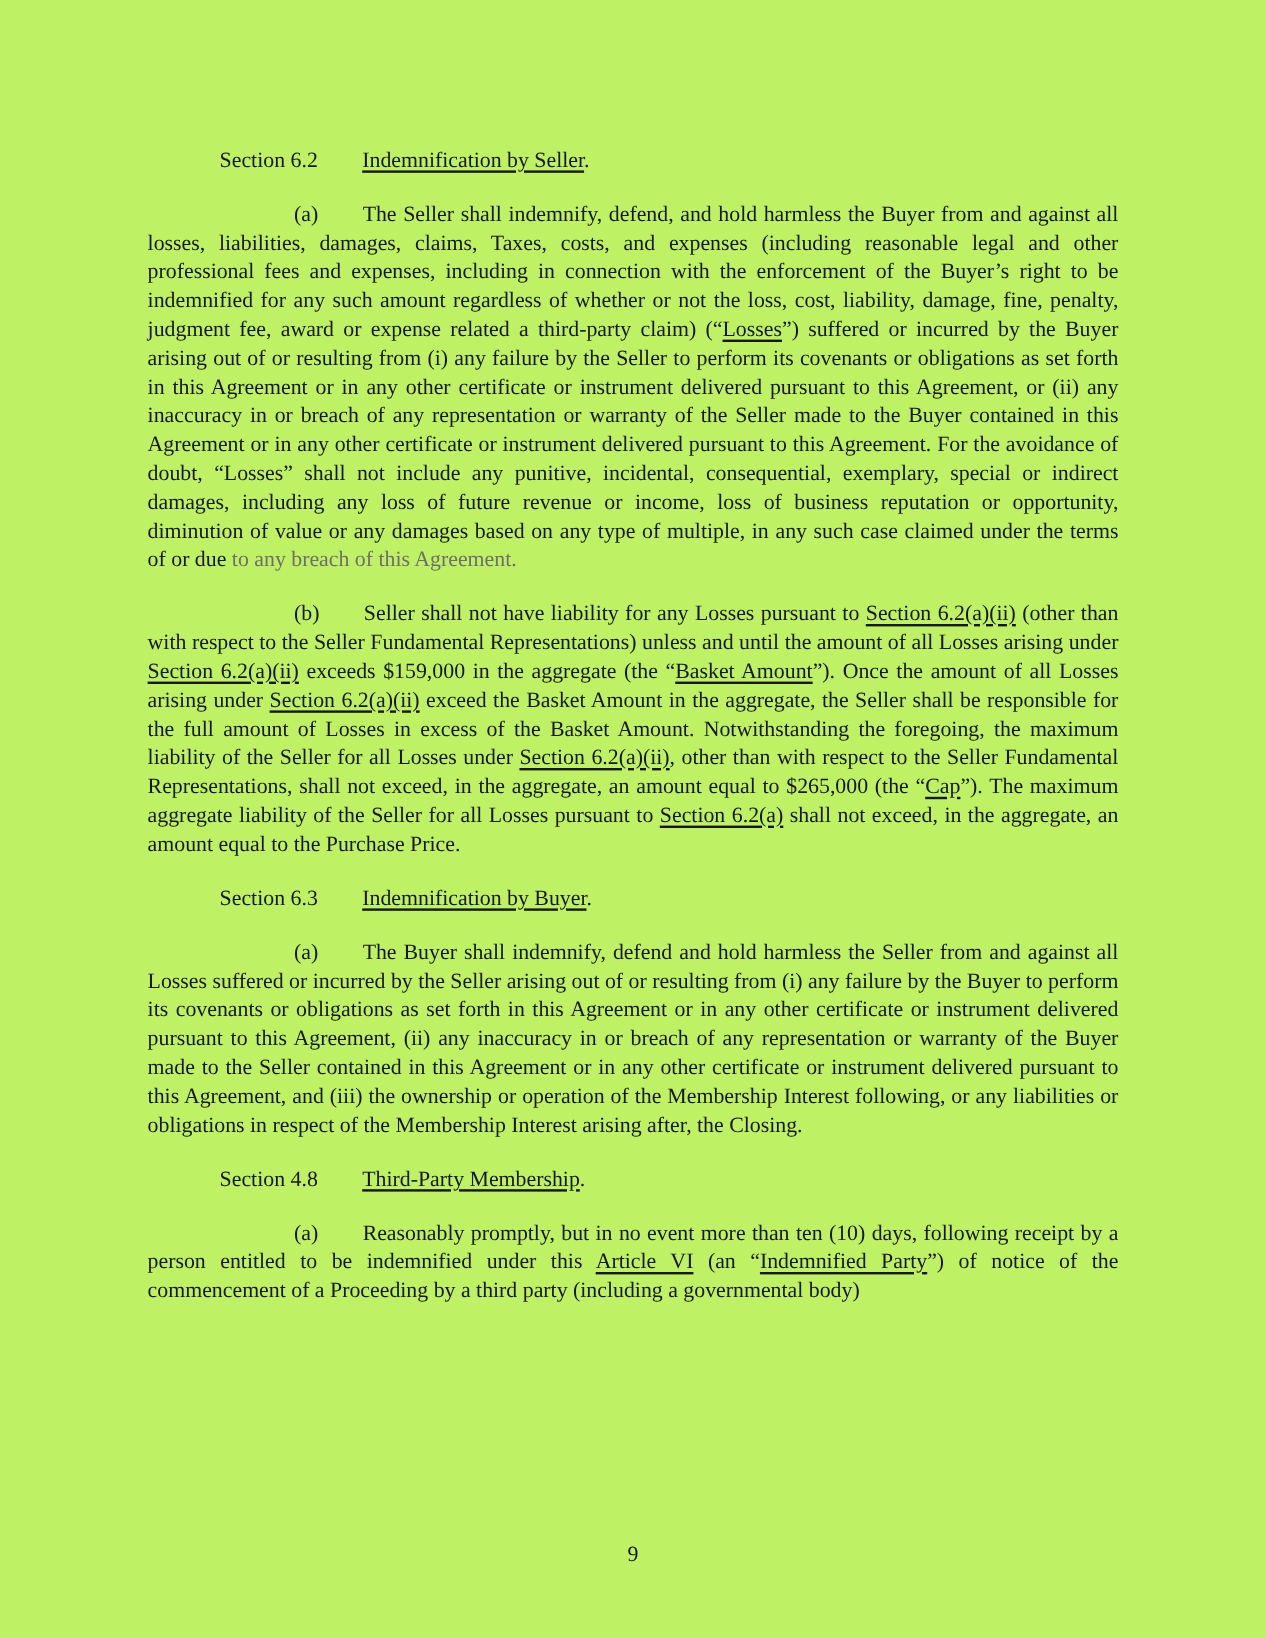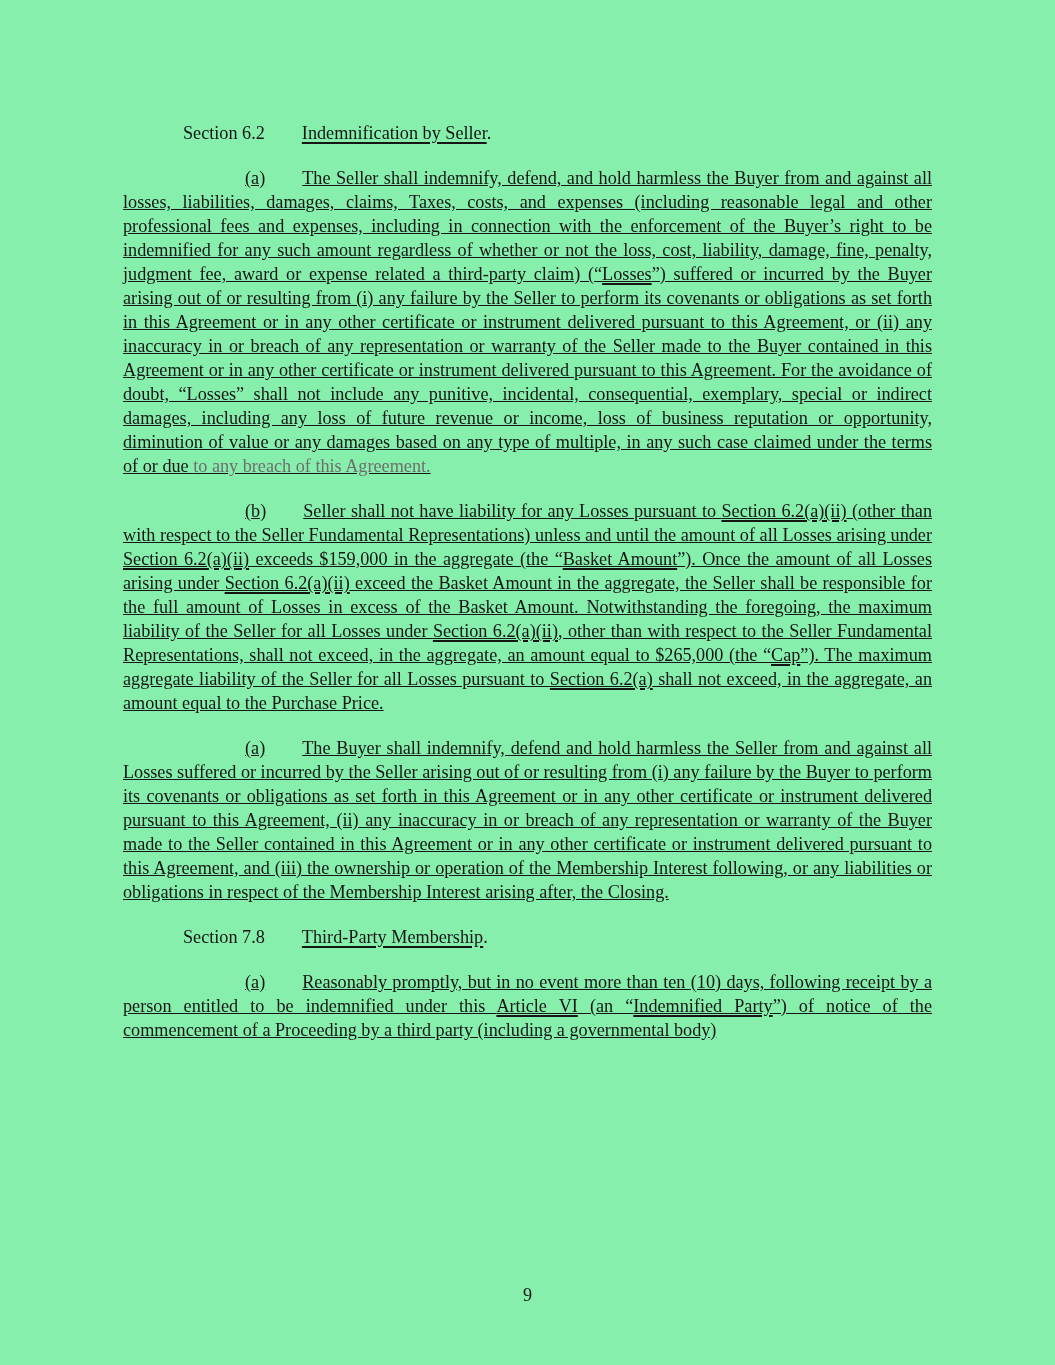--- a/index.html
+++ b/index.html
@@ -3,32 +3,32 @@
 <meta charset="utf-8">
 <style>
   html, body { margin: 0; padding: 0; background: #ffffff; }
   body {
     width: 1055px; height: 1365px; overflow: hidden;
     font-family: "Liberation Serif", "DejaVu Serif", serif;
   }
   .page {
     position: relative;
     width: 1055px; height: 1365px;
-    background: #86efac;
+    background: #bef264;
     color: var(--ink, #161616);
   }
   .content {
     padding: 121px 123px 0 123px;
     font-size: 18.2px;
     line-height: 24px;
     text-align: justify;
   }
   p { margin: 0 0 21px 0; }
   p.heading { text-indent: 60px; }
-  p.para { text-indent: 122px; text-decoration: underline; }
+  p.para { text-indent: 122px; }
   .tab { display: inline-block; width: 37px; }
   .u {
     text-decoration: underline;
     text-decoration-thickness: 1.5px;
     text-underline-offset: 3px;
   }
   .muted { color: var(--muted, #6e6e6e); }
   .pagenum {
     position: absolute;
     bottom: 58px; left: 0;
@@ -43,24 +43,25 @@
 
 <div class="page">
   <div class="content">
 
     <p class="heading"><span>Section 6.2</span><span class="tab"></span><span class="u">Indemnification by Seller</span><span>.</span></p>
 
     <p class="para"><span>(a)</span><span class="tab"></span><span>The Seller shall indemnify, defend, and hold harmless the Buyer from and against all losses, liabilities, damages, claims, Taxes, costs, and expenses (including reasonable legal and other professional fees and expenses, including in connection with the enforcement of the Buyer’s right to be indemnified for any such amount regardless of whether or not the loss, cost, liability, damage, fine, penalty, judgment fee, award or expense related a third-party claim) (“</span><span class="u">Losses</span><span>”) suffered or incurred by the Buyer arising out of or resulting from (i) any failure by the Seller to perform its covenants or obligations as set forth in this Agreement or in any other certificate or instrument delivered pursuant to this Agreement, or (ii) any inaccuracy in or breach of any representation or warranty of the Seller made to the Buyer contained in this Agreement or in any other certificate or instrument delivered pursuant to this Agreement.  For the avoidance of doubt, “Losses” shall not include any punitive, incidental, consequential, exemplary, special or indirect damages, including any loss of future revenue or income, loss of business reputation or opportunity, diminution of value or any damages based on any type of multiple, in any such case claimed under the terms of or due </span><span class="muted">to any breach of this Agreement.</span></p>
 
     <p class="para"><span>(b)</span><span class="tab"></span><span>Seller shall not have liability for any Losses pursuant to </span><span class="u">Section 6.2(a)(ii)</span><span> (other than with respect to the Seller Fundamental Representations) unless and until the amount of all Losses arising under </span><span class="u">Section 6.2(a)(ii)</span><span> exceeds $159,000 in the aggregate (the “</span><span class="u">Basket Amount</span><span>”). Once the amount of all Losses arising under </span><span class="u">Section 6.2(a)(ii)</span><span> exceed the Basket Amount in the aggregate, the Seller shall be responsible for the full amount of Losses in excess of the Basket Amount.  Notwithstanding the foregoing, the maximum liability of the Seller for all Losses under </span><span class="u">Section 6.2(a)(ii)</span><span>, other than with respect to the Seller Fundamental Representations, shall not exceed, in the aggregate, an amount equal to $265,000 (the “</span><span class="u">Cap</span><span>”).  The maximum aggregate liability of the Seller for all Losses pursuant to </span><span class="u">Section 6.2(a)</span><span> shall not exceed, in the aggregate, an amount equal to the Purchase Price.</span></p>
 
+    <p class="heading"><span>Section 6.3</span><span class="tab"></span><span class="u">Indemnification by Buyer</span><span>.</span></p>
 
     <p class="para"><span>(a)</span><span class="tab"></span><span>The Buyer shall indemnify, defend and hold harmless the Seller from and against all Losses suffered or incurred by the Seller arising out of or resulting from (i) any failure by the Buyer to perform its covenants or obligations as set forth in this Agreement or in any other certificate or instrument delivered pursuant to this Agreement, (ii) any inaccuracy in or breach of any representation or warranty of the Buyer made to the Seller contained in this Agreement or in any other certificate or instrument delivered pursuant to this Agreement, and (iii) the ownership or operation of the Membership Interest following, or any liabilities or obligations in respect of the Membership Interest arising after, the Closing.</span></p>
 
 
-    <p class="heading"><span>Section 7.8</span><span class="tab"></span><span class="u">Third-Party Membership</span><span>.</span></p>
+    <p class="heading"><span>Section 4.8</span><span class="tab"></span><span class="u">Third-Party Membership</span><span>.</span></p>
 
     <p class="para"><span>(a)</span><span class="tab"></span><span>Reasonably promptly, but in no event more than ten (10) days, following receipt by a person entitled to be indemnified under this </span><span class="u">Article VI</span><span> (an “</span><span class="u">Indemnified Party</span><span>”) of notice of the commencement of a Proceeding by a third party (including a governmental body)</span></p>
 
   </div>
 
   <div class="pagenum">9</div>
 </div>
 
 </body></html>

